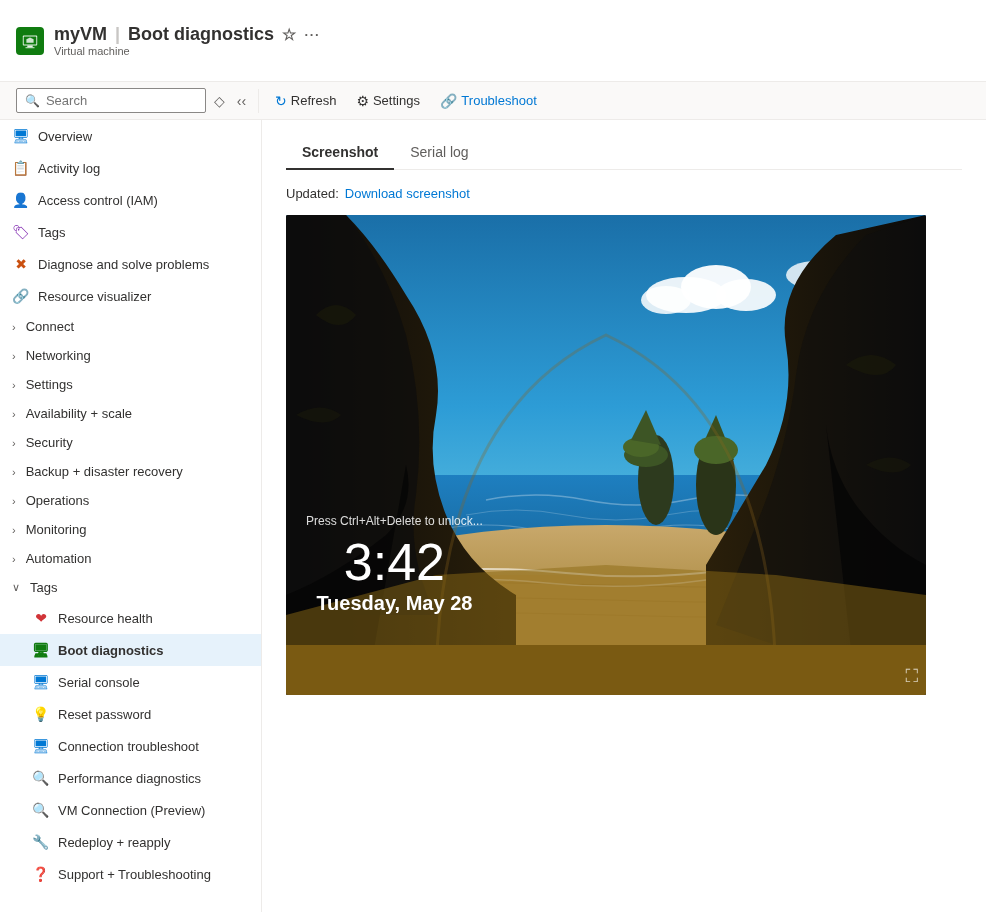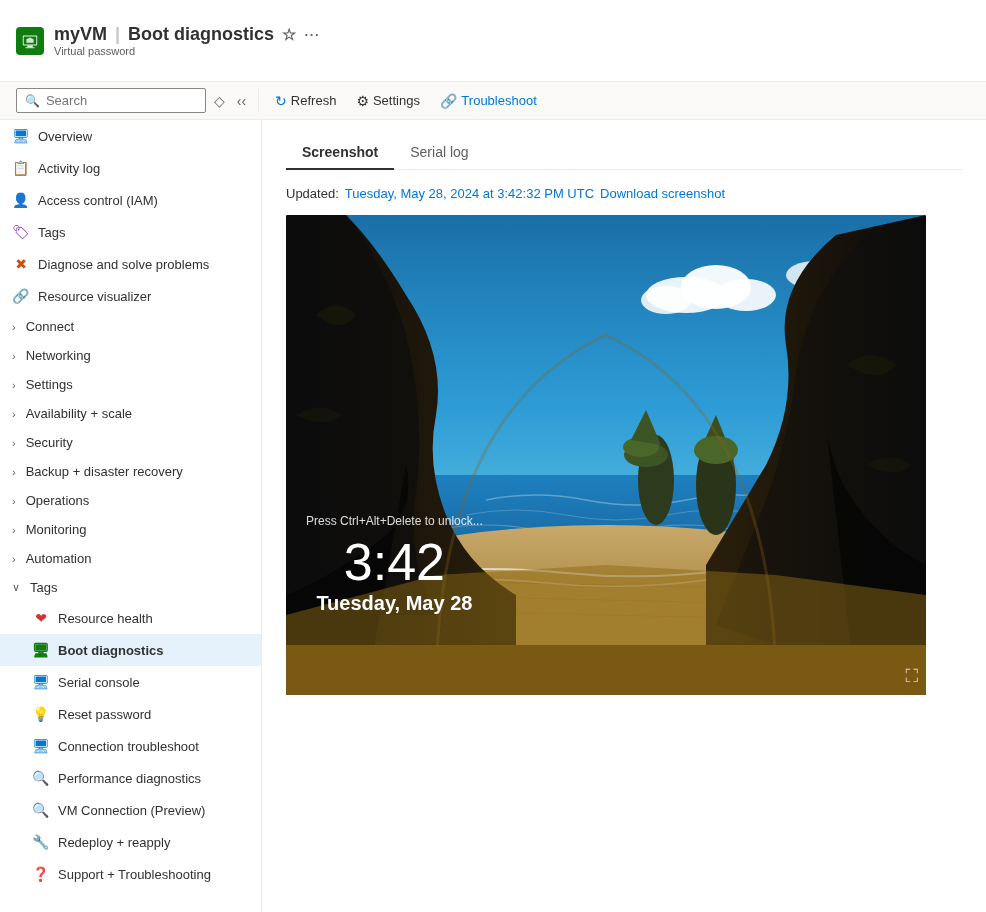--- a/index.html
+++ b/index.html
@@ -90,21 +90,21 @@
     </svg>
   </div>
   <div class="header-title-group">
     <div class="header-title">
       <span>myVM</span>
       <span style="color:#c8c6c4;">|</span>
       <span>Boot diagnostics</span>
       <span class="header-star">☆</span>
       <span class="header-dots" style="font-size:13px;letter-spacing:1px;">···</span>
     </div>
-    <div class="header-subtitle">Virtual password</div>
+    <div class="header-subtitle">Virtual machine</div>
   </div>
 </div>
 
 <div class="toolbar">
   <div class="search-box">
     <span class="search-icon-sm">🔍</span>
     <input type="text" placeholder="Search" style="">
   </div>
   <button class="chevron-btn">◇</button>
   <button class="chevron-btn">‹‹</button>
@@ -256,21 +256,20 @@
   <div class="content">
     <div class="content-inner">
 
       <div class="tabs">
         <div class="tab active">Screenshot</div>
         <div class="tab">Serial log</div>
       </div>
 
       <div class="updated-line">
         <span class="updated-label">Updated:</span>
-        <span class="updated-time">Tuesday, May 28, 2024 at 3:42:32 PM UTC</span>
         <a class="download-link">Download screenshot</a>
       </div>
 
       <div class="screenshot-container">
         
         <svg class="scene-svg" viewBox="0 0 640 480" xmlns="http://www.w3.org/2000/svg">
 
           <defs>
             <linearGradient id="skyGrad" x1="0" y1="0" x2="0" y2="1">
               <stop offset="0%" stop-color="#1a6fa8"></stop>

